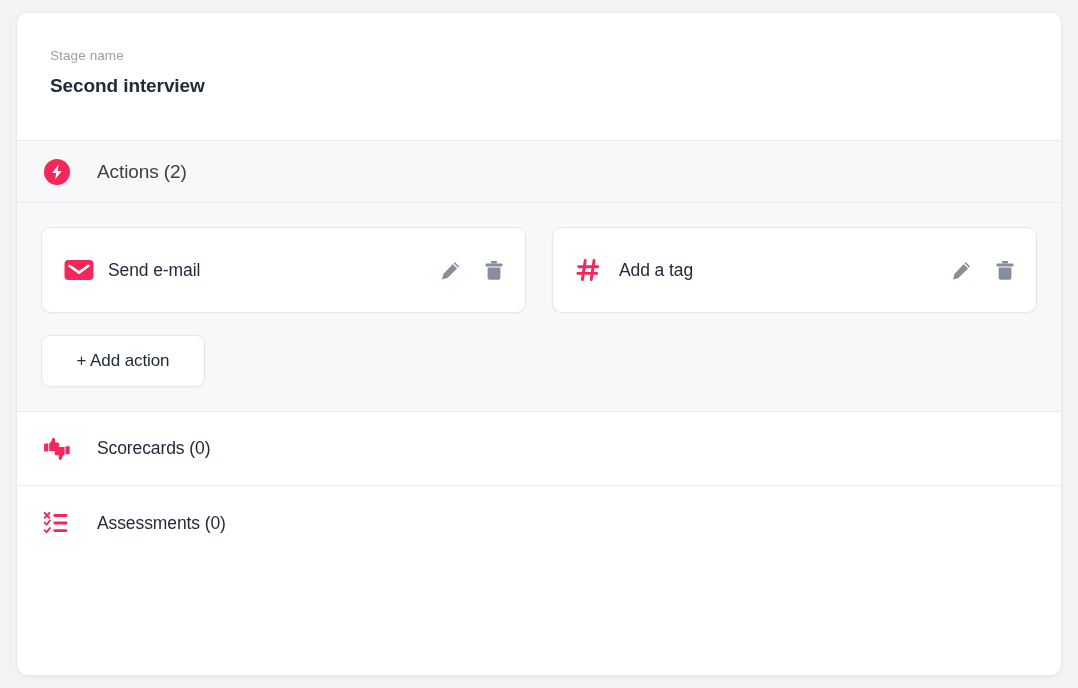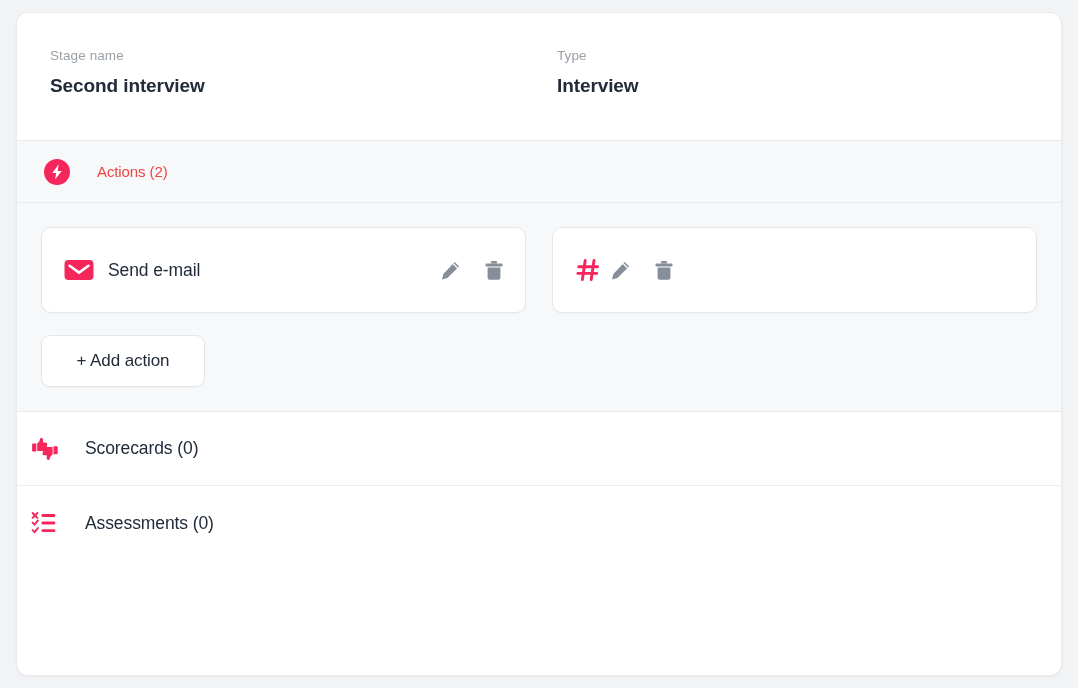--- a/index.html
+++ b/index.html
@@ -61,22 +61,22 @@
     border-bottom: 1px solid #e8eaed;
   }
   .section-head .ico-wrap {
     width: 32px;
     display: flex;
     justify-content: center;
     align-items: center;
     margin-right: 24px;
   }
   .section-title {
-    font-size: 15px;
-    color: #ef4444;
+    font-size: 19px;
+    color: #404040;
     letter-spacing: -0.1px;
   }
 
   
   .actions-body {
     background: #f7f8f9;
     padding: 24px;
     border-bottom: 1px solid #e8eaed;
   }
   .action-grid {
@@ -135,21 +135,21 @@
     letter-spacing: -0.1px;
     cursor: pointer;
     box-shadow: 0 1px 2px rgba(16,24,40,0.035);
   }
 
   
   .srow {
     height: 74px;
     display: flex;
     align-items: center;
-    padding-left: 12px;
+    padding-left: 24px;
     background: #ffffff;
     border-bottom: 1px solid #eceef0;
     cursor: pointer;
   }
   .srow:last-child { border-bottom: none; }
   .srow .ico-wrap {
     width: 32px;
     display: flex;
     justify-content: center;
     align-items: center;
@@ -165,24 +165,20 @@
 </style>
 </head>
 <body>
 
 <div class="stage-card">
 
   <div class="summary">
     <div class="field first">
       <div class="field-label">Stage name</div>
       <div class="field-value">Second interview</div>
-    </div>
-    <div class="field">
-      <div class="field-label">Type</div>
-      <div class="field-value">Interview</div>
     </div>
   </div>
 
   <div class="section-head">
     <span class="ico-wrap">
       <svg width="26" height="26" viewBox="0 0 26 26">
         <circle cx="13" cy="13" r="13" fill="#f4265a"></circle>
         <path d="M14.6 5.5 L8.2 13.9 L12.1 13.9 L11.2 20.5 L17.7 12.0 L13.7 12.0 Z" fill="#ffffff"></path>
       </svg>
     </span>
@@ -221,20 +217,21 @@
         <span class="action-icon">
           <svg width="28" height="26" viewBox="0 0 28 26">
             <g stroke="#f4265a" stroke-width="2.9" stroke-linecap="round">
               <line x1="10.2" y1="3.5" x2="7.4" y2="22.5"></line>
               <line x1="19.0" y1="3.5" x2="16.2" y2="22.5"></line>
               <line x1="3.8" y1="9.8" x2="22.6" y2="9.8"></line>
               <line x1="2.9" y1="16.4" x2="21.7" y2="16.4"></line>
             </g>
           </svg>
         </span>
+        <span class="action-label">Add a tag</span>
         <span class="action-tools">
           <span class="tool-btn">
             <svg width="21" height="21" viewBox="0 0 21 21">
               <path d="M14.6 1.9 L19.1 6.4 L7.4 18.1 L2.0 19.6 L3.4 14.1 Z" fill="#868e99"></path>
               <path d="M13.0 3.5 L17.5 8.0" stroke="#ffffff" stroke-width="1.3"></path>
             </svg>
           </span>
           <span class="tool-btn">
             <svg width="20" height="21" viewBox="0 0 20 21">
               <rect x="7" y="1" width="6" height="2.4" rx="0.8" fill="#868e99"></rect>

